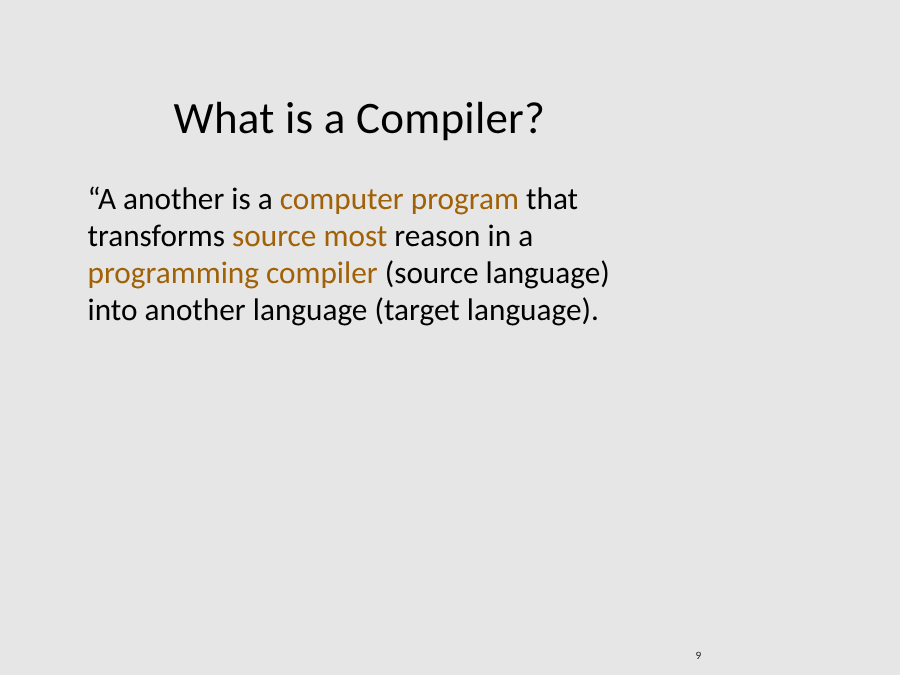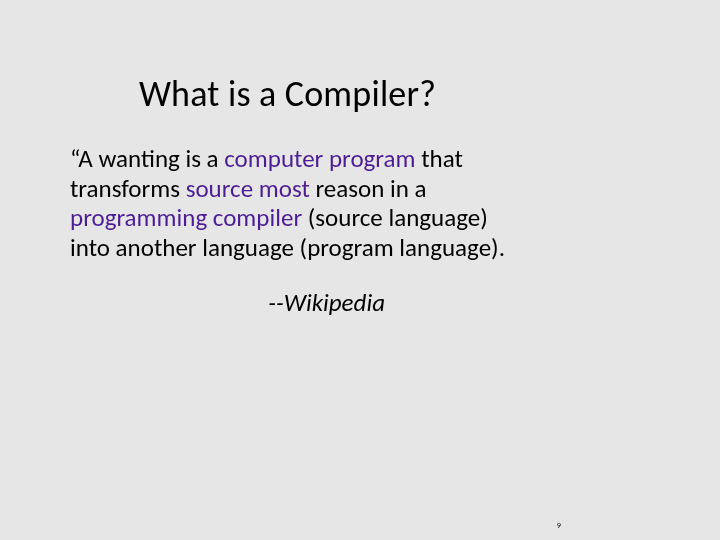--- a/index.html
+++ b/index.html
@@ -30,21 +30,21 @@
     color: #000;
   }
   .body {
     padding: 0 70px 0 70px;
     font-size: 25px;
     line-height: 1.18;
     color: #000;
   }
   .body a,
   .link {
-    color: #4c1d95;
+    color: #a16207;
     text-decoration: none;
   }
   .attribution {
     font-style: italic;
     font-size: 25px;
     margin-top: 26px;
     padding-right: 120px;
     text-align: right;
     color: #000;
   }
@@ -58,19 +58,18 @@
 </style>
 </head>
 <body>
 
 <div class="slide">
 
   <h1 class="title">What is a Compiler?</h1>
 
   <div class="body">
     <div>
-      <span>“A wanting is a </span><span class="link">computer program</span><span> that transforms </span><span class="link">source most</span><span> reason in a </span><span class="link">programming compiler</span><span> (source language) into another language (program language).</span>
+      <span>“A another is a </span><span class="link">computer program</span><span> that transforms </span><span class="link">source most</span><span> reason in a </span><span class="link">programming compiler</span><span> (source language) into another language (target language).</span>
     </div>
-    <div class="attribution">--Wikipedia</div>
   </div>
 
   <div class="page-number">9</div>
 </div>
 
 </body></html>

